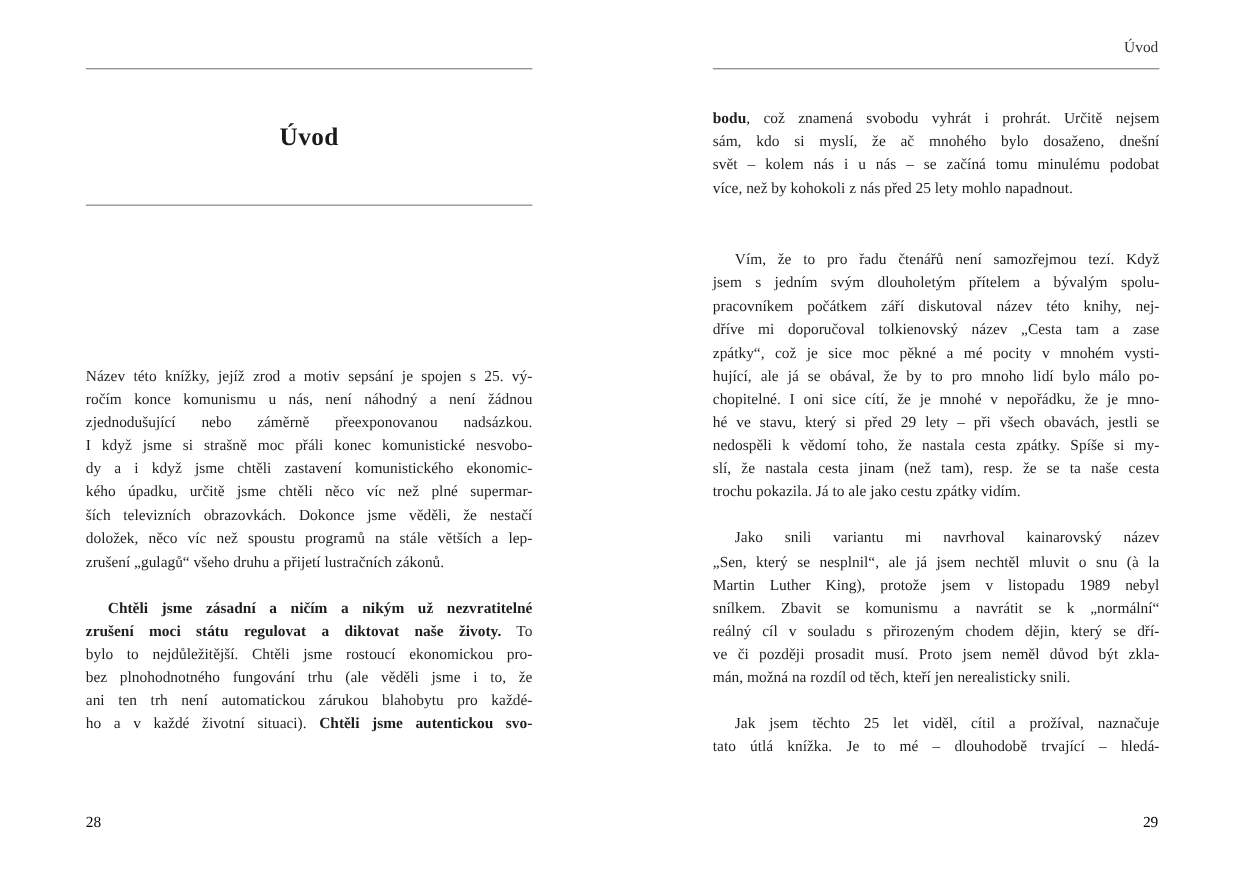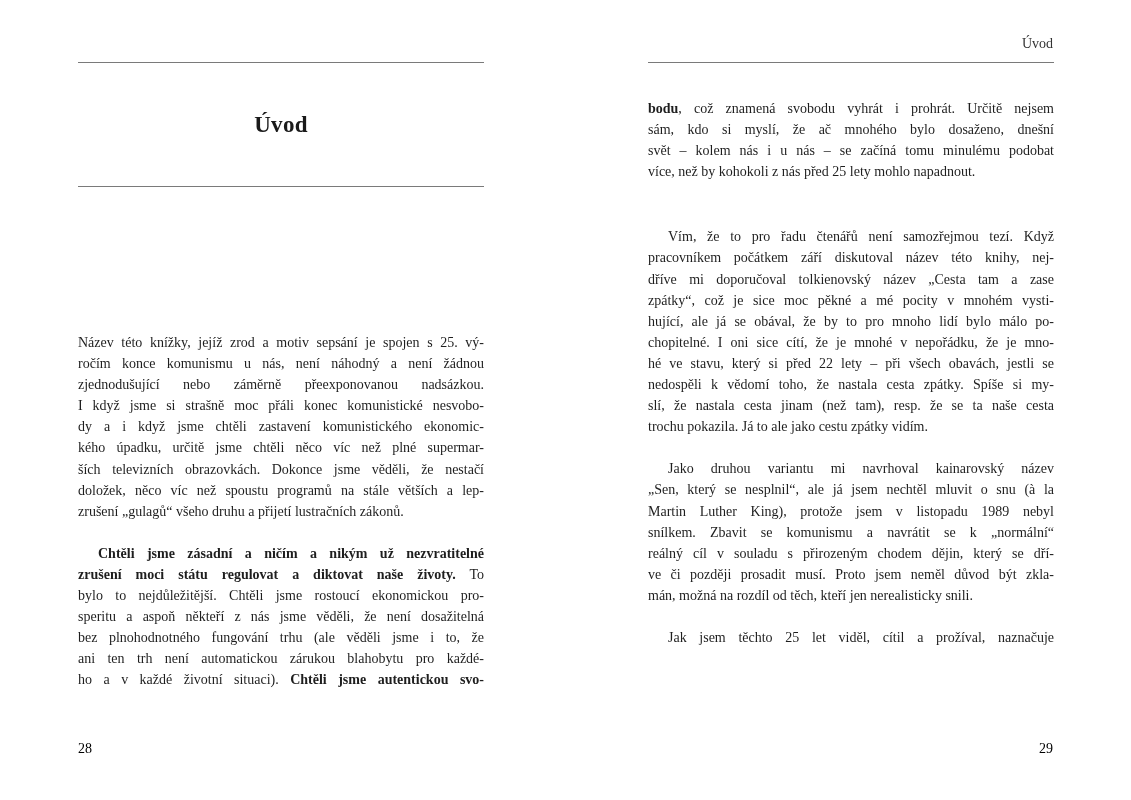--- a/index.html
+++ b/index.html
@@ -38,21 +38,20 @@
       <span class="line">dy a i když jsme chtěli zastavení komunistického ekonomic-</span>
       <span class="line">kého úpadku, určitě jsme chtěli něco víc než plné supermar-</span>
       <span class="line">ších televizních obrazovkách. Dokonce jsme věděli, že nestačí</span>
       <span class="line">doložek, něco víc než spoustu programů na stále větších a lep-</span>
       <span class="line last">zrušení „gulagů“ všeho druhu a přijetí lustračních zákonů.</span>
     </p>
     <p class="gap">
       <span class="line" style="padding-left:20px;"><b>Chtěli jsme zásadní a ničím a nikým už nezvratitelné</b></span>
       <span class="line"><b>zrušení moci státu regulovat a diktovat naše životy.</b><span> To</span></span>
       <span class="line">bylo to nejdůležitější. Chtěli jsme rostoucí ekonomickou pro-</span>
-      <span class="line">speritu a aspoň někteří z nás jsme věděli, že není dosažitelná</span>
       <span class="line">bez plnohodnotného fungování trhu (ale věděli jsme i to, že</span>
       <span class="line">ani ten trh není automatickou zárukou blahobytu pro každé-</span>
       <span class="line"><span>ho a v každé životní situaci). </span><b>Chtěli jsme autentickou svo-</b></span>
     </p>
   </div>
 
   <div class="folio" style="left:78px;">28</div>
 </div>
 
 <div class="page right">
@@ -61,38 +60,40 @@
 
   <div class="text-block" style="left:82px; width:406px; top:98px;">
     <p>
       <span class="line"><b>bodu</b><span>, což znamená svobodu vyhrát i prohrát. Určitě nejsem</span></span>
       <span class="line">sám, kdo si myslí, že ač mnohého bylo dosaženo, dnešní</span>
       <span class="line">svět – kolem nás i u nás – se začíná tomu minulému podobat</span>
       <span class="line last">více, než by kohokoli z nás před 25 lety mohlo napadnout.</span>
     </p>
     <p class="gap">
       <span class="line" style="padding-left:20px;margin-top:44px;">Vím, že to pro řadu čtenářů není samozřejmou tezí. Když</span>
+      <span class="line">jsem s jedním svým dlouholetým přítelem a bývalým spolu-</span>
       <span class="line">pracovníkem počátkem září diskutoval název této knihy, nej-</span>
       <span class="line">dříve mi doporučoval tolkienovský název „Cesta tam a zase</span>
       <span class="line">zpátky“, což je sice moc pěkné a mé pocity v mnohém vysti-</span>
       <span class="line">hující, ale já se obával, že by to pro mnoho lidí bylo málo po-</span>
       <span class="line">chopitelné. I oni sice cítí, že je mnohé v nepořádku, že je mno-</span>
-      <span class="line">hé ve stavu, který si před 22 lety – při všech obavách, jestli se</span>
+      <span class="line">hé ve stavu, který si před 29 lety – při všech obavách, jestli se</span>
       <span class="line">nedospěli k vědomí toho, že nastala cesta zpátky. Spíše si my-</span>
       <span class="line">slí, že nastala cesta jinam (než tam), resp. že se ta naše cesta</span>
       <span class="line last">trochu pokazila. Já to ale jako cestu zpátky vidím.</span>
     </p>
     <p class="gap">
-      <span class="line" style="padding-left:20px;">Jako druhou variantu mi navrhoval kainarovský název</span>
+      <span class="line" style="padding-left:20px;">Jako snili variantu mi navrhoval kainarovský název</span>
       <span class="line">„Sen, který se nesplnil“, ale já jsem nechtěl mluvit o snu (à la</span>
       <span class="line">Martin Luther King), protože jsem v listopadu 1989 nebyl</span>
       <span class="line">snílkem. Zbavit se komunismu a navrátit se k „normální“</span>
       <span class="line">reálný cíl v souladu s přirozeným chodem dějin, který se dří-</span>
       <span class="line">ve či později prosadit musí. Proto jsem neměl důvod být zkla-</span>
       <span class="line last">mán, možná na rozdíl od těch, kteří jen nerealisticky snili.</span>
     </p>
     <p class="gap">
       <span class="line" style="padding-left:20px;">Jak jsem těchto 25 let viděl, cítil a prožíval, naznačuje</span>
+      <span class="line">tato útlá knížka. Je to mé – dlouhodobě trvající – hledá-</span>
     </p>
   </div>
 
   <div class="folio" style="right:78px;">29</div>
 </div>
 
 </body></html>

